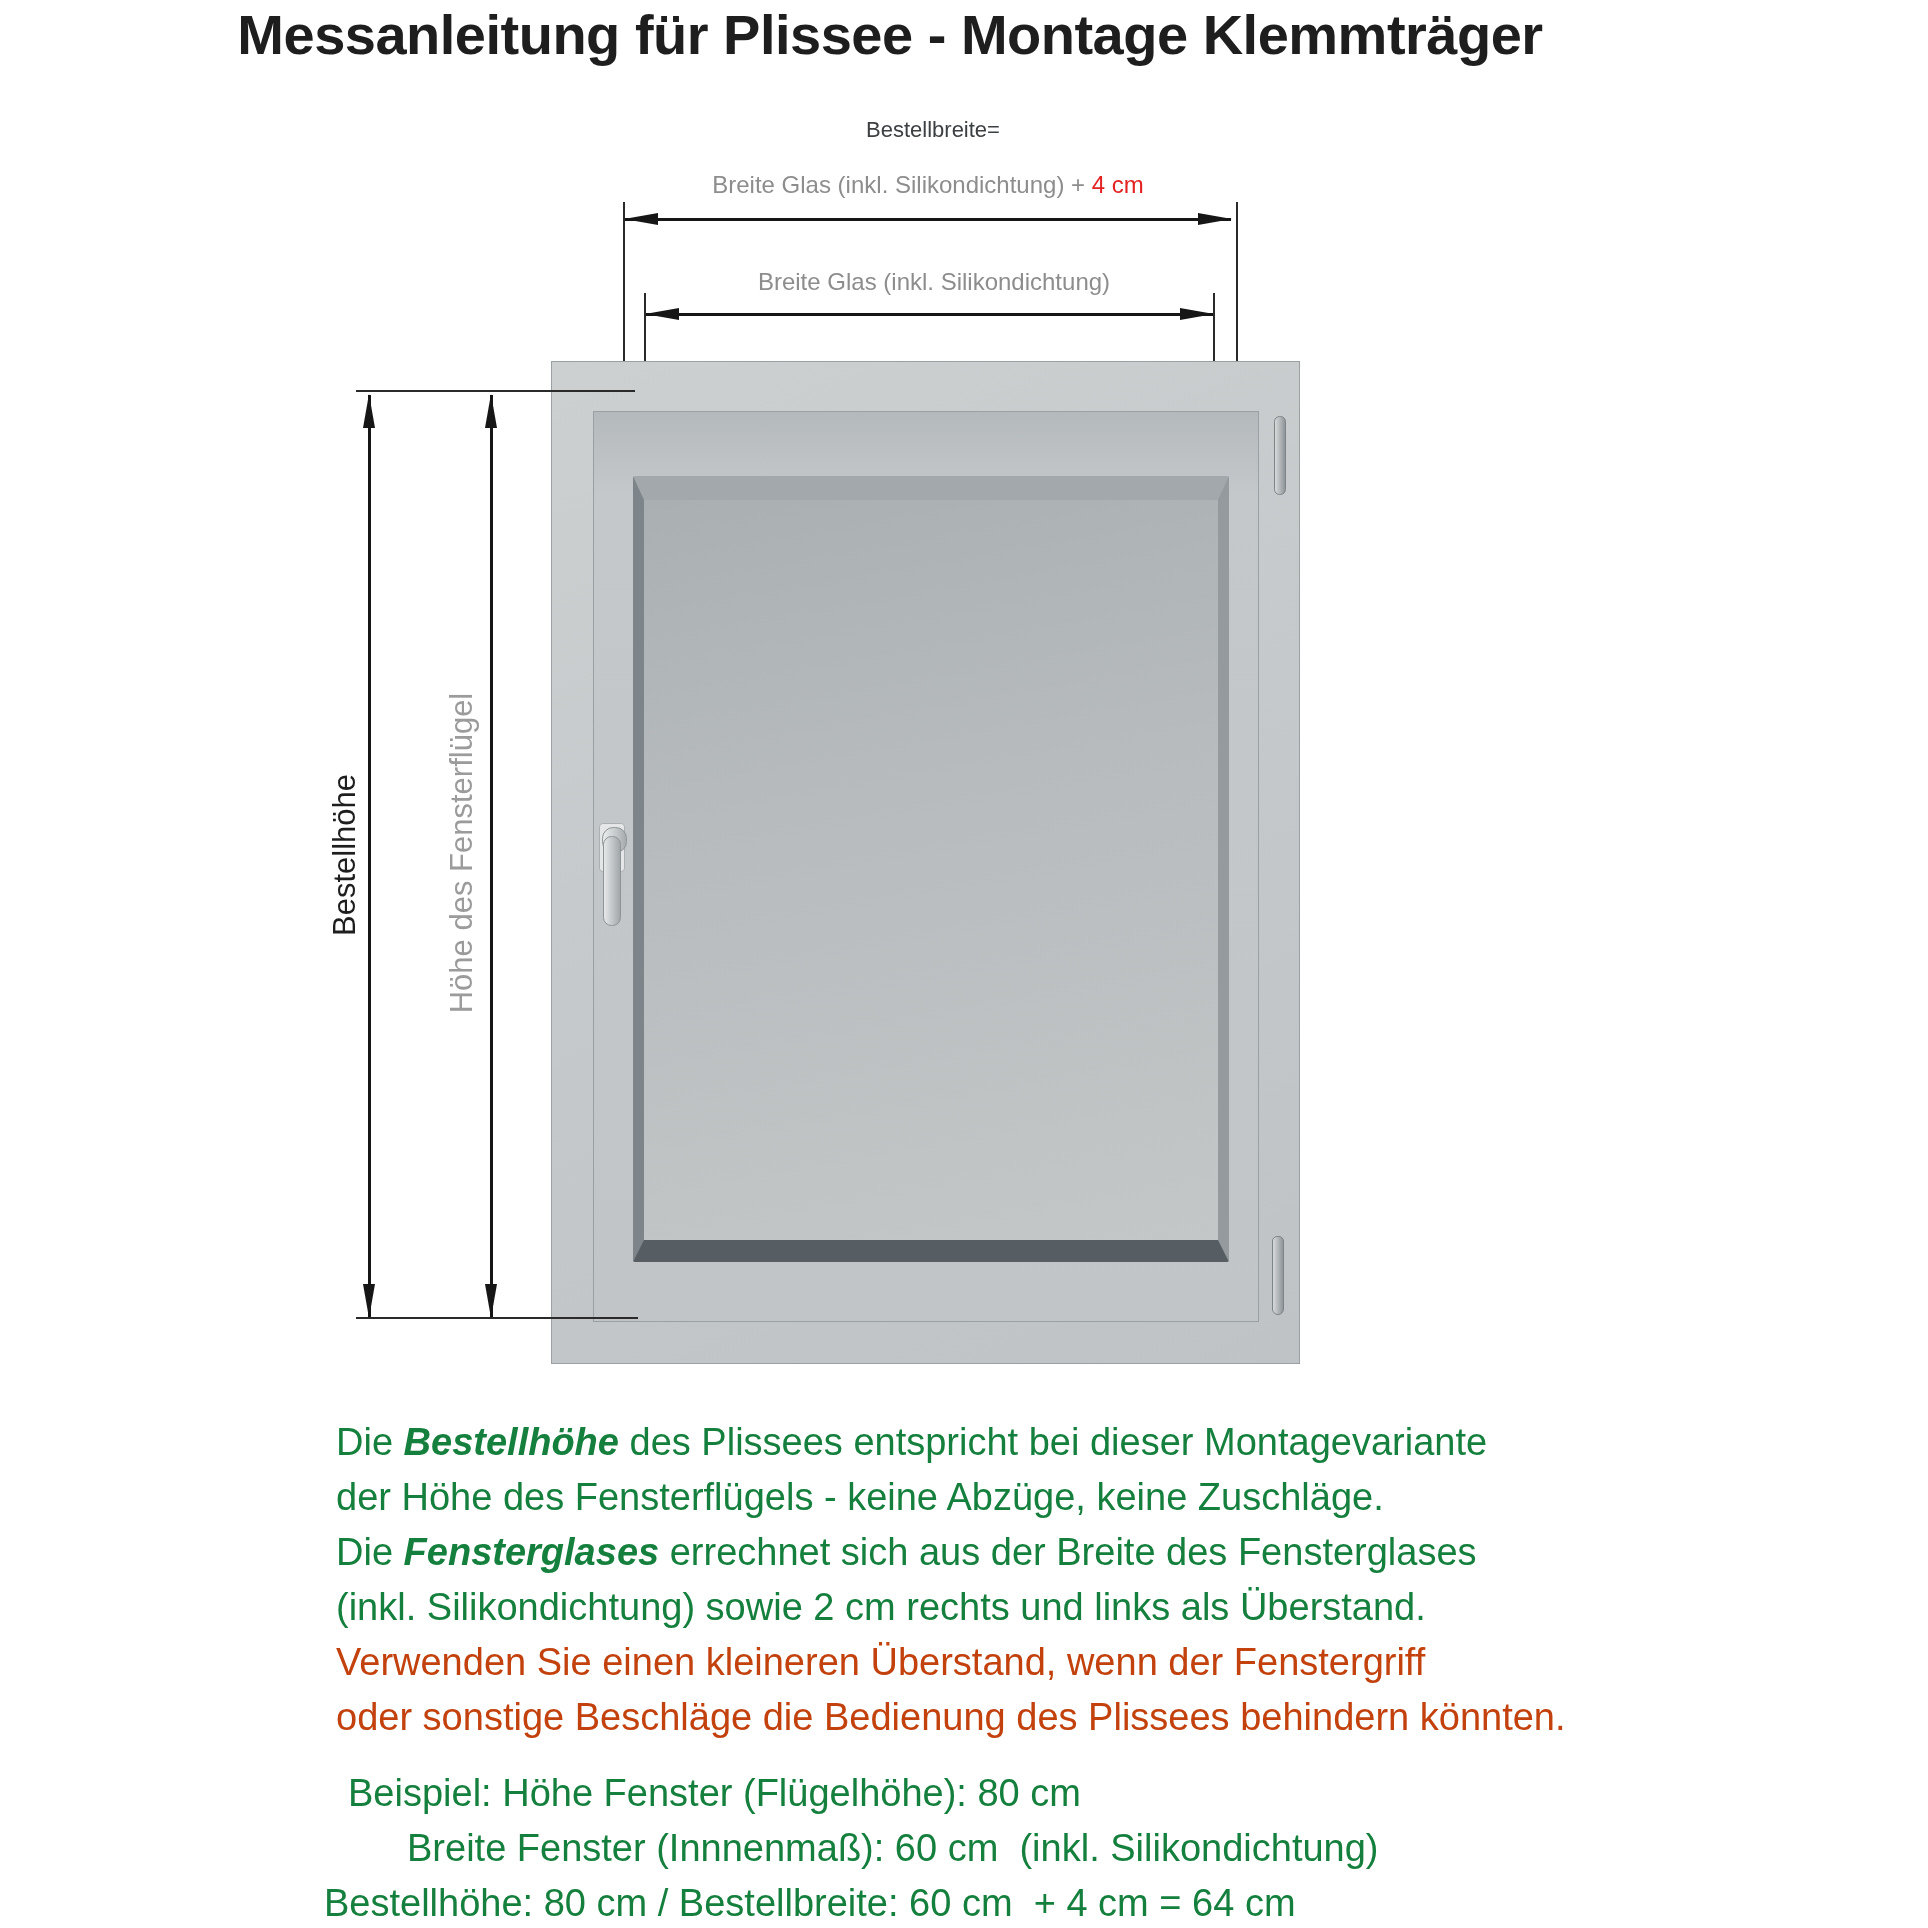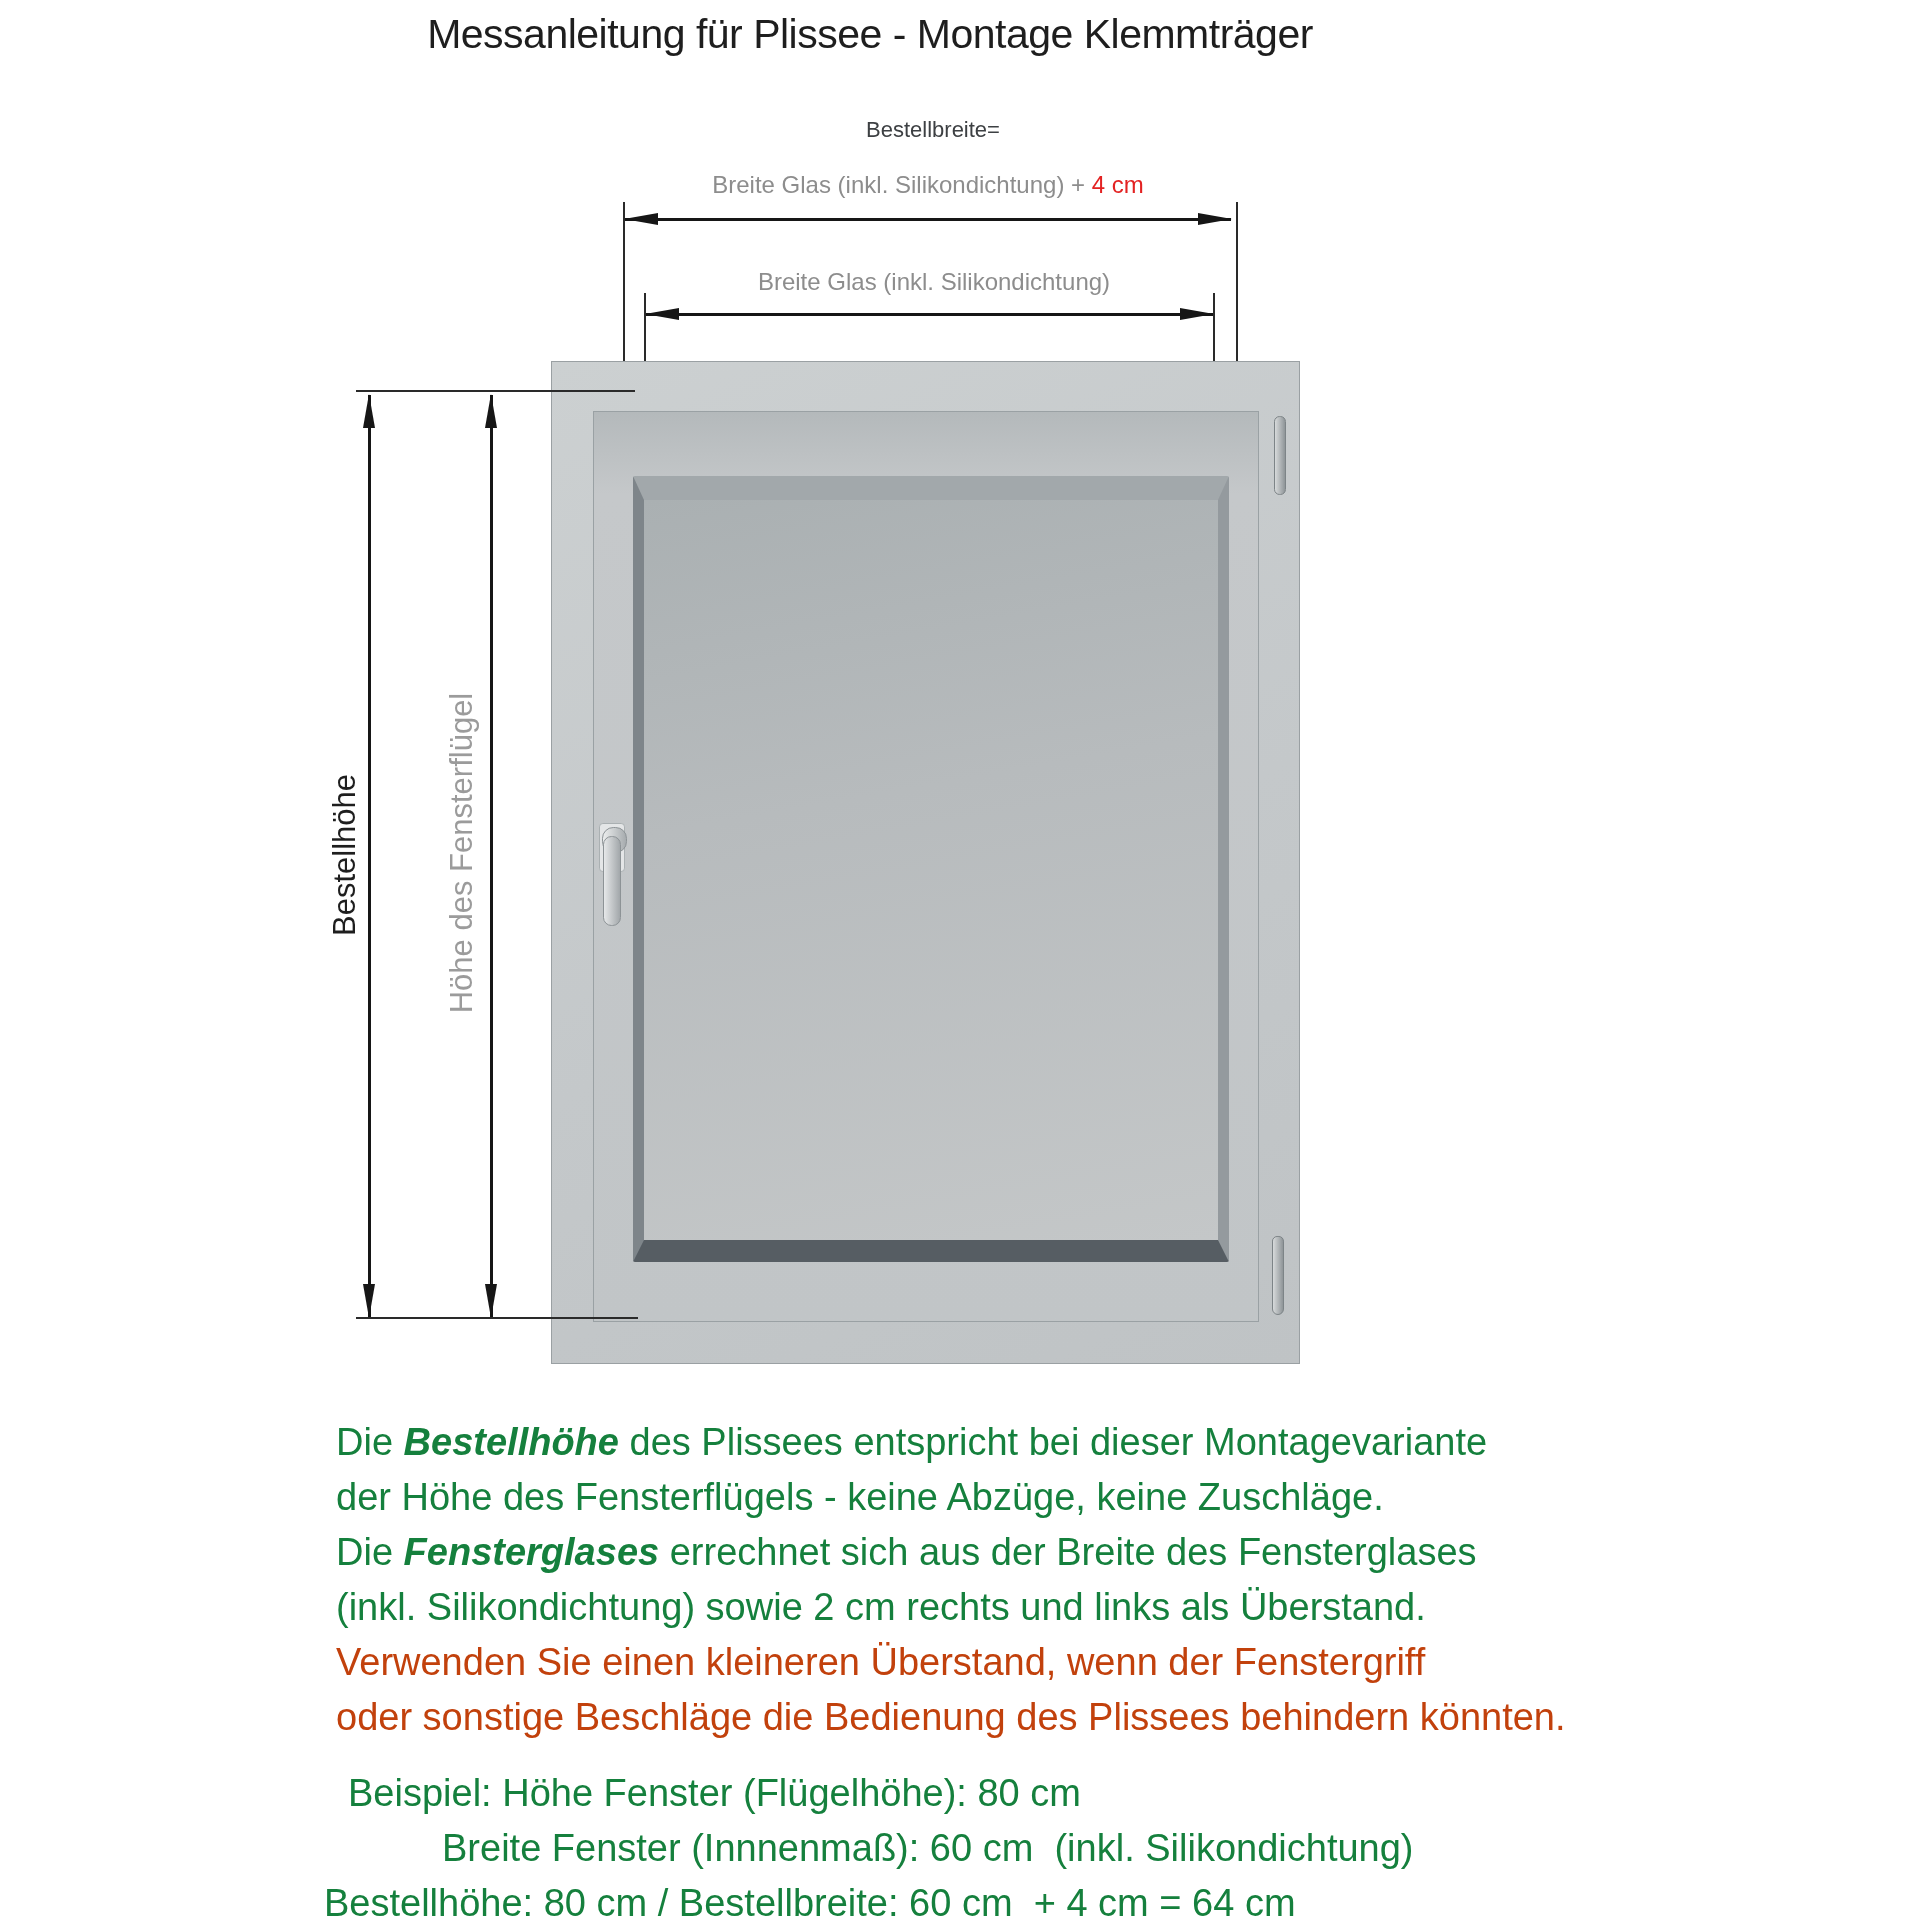--- a/index.html
+++ b/index.html
@@ -2,41 +2,41 @@
 <html style="font-size:15px"><head>
 <meta charset="utf-8">
 <style>
   html,body{margin:0;padding:0;background:#ffffff;}
   .canvas{
     position:relative;width:1928px;height:1928px;background:#ffffff;overflow:hidden;
     font-family:"Liberation Sans", sans-serif;color:#1e1e1e;
   }
   
   .page-title{
-    position:absolute;left:870px;top:34px;transform:translate(-50%,-50%);
-    font-size:41px;letter-spacing:-0.5px;color:#1e1e1e;white-space:pre;font-weight:400;
+    position:absolute;left:890px;top:34px;transform:translate(-50%,-50%);
+    font-size:56px;letter-spacing:-0.5px;color:#1e1e1e;white-space:pre;font-weight:700;
   }
   .dim-label{
     position:absolute;transform:translate(-50%,-50%);white-space:pre;
     font-size:24px;color:#8d8d8d;
   }
   .dim-label.dark{color:#3d4043;font-size:22px;}
   .red{color:#e32222;}
   .v-label{
     position:absolute;transform:translate(-50%,-50%) rotate(-90deg);
     white-space:pre;font-size:31px;color:#1e1e1e;
   }
   .v-label.gray{color:#9b9b9b;}
   .txt-line{white-space:pre;font-size:38px;line-height:55px;color:#15803d;}
   .txt-line b i, .txt-line i b {letter-spacing:0;}
   .warn{color:#c2410c;}
   .para{position:absolute;left:336px;top:1415px;}
   .example{position:absolute;left:324px;top:1766px;}
   .ex1{margin-left:24px;}
-  .ex2{margin-left:118px;}
+  .ex2{margin-left:83px;}
   
   .h-dim{position:absolute;height:0;border-top:3.8px solid #161616;}
   .h-dim::before{content:'';position:absolute;left:-0.9px;top:-8.5px;width:0;height:0;
     border-top:6.6px solid transparent;border-bottom:6.6px solid transparent;border-right:34px solid #161616;}
   .h-dim::after{content:'';position:absolute;right:-0.9px;top:-8.5px;width:0;height:0;
     border-top:6.6px solid transparent;border-bottom:6.6px solid transparent;border-left:34px solid #161616;}
   .v-dim{position:absolute;width:0;border-left:3.8px solid #161616;}
   .v-dim::before{content:'';position:absolute;top:-0.9px;left:-8.5px;width:0;height:0;
     border-left:6.6px solid transparent;border-right:6.6px solid transparent;border-bottom:34px solid #161616;}
   .v-dim::after{content:'';position:absolute;bottom:-0.9px;left:-8.5px;width:0;height:0;

